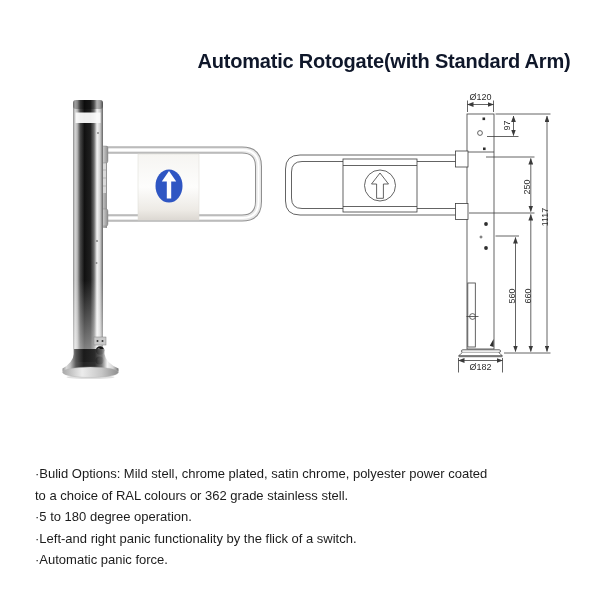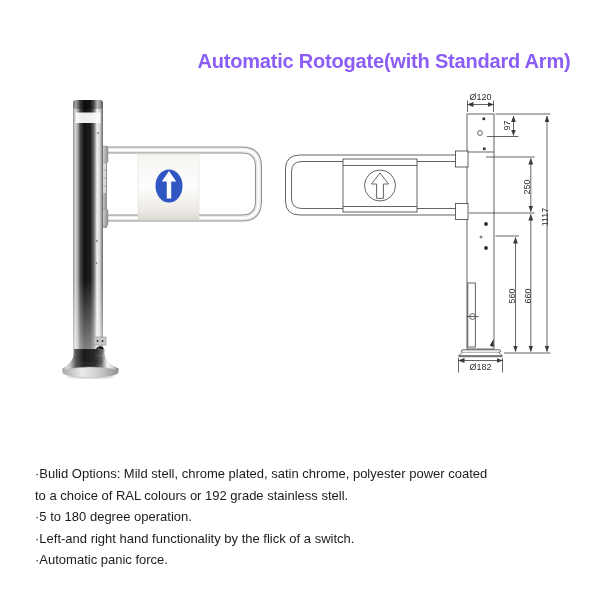--- a/index.html
+++ b/index.html
@@ -1,19 +1,19 @@
 <!DOCTYPE html>
 <html><head>
 <meta charset="utf-8">
 <style>
   html,body{margin:0;padding:0;background:#fff;}
   .page{position:relative;width:600px;height:600px;background:#ffffff;overflow:hidden;
         font-family:"Liberation Sans",sans-serif;}
   .title{position:absolute;left:188px;top:50px;width:392px;margin:0;
-         font-size:20px;font-weight:700;color:#8b5cf6;text-align:center;
+         font-size:20px;font-weight:700;color:#0f172a;text-align:center;
          letter-spacing:-0.2px;white-space:nowrap;}
   .figure{position:absolute;left:0;top:0;width:600px;height:450px;}
   .features{position:absolute;left:35px;top:463px;width:520px;
             font-size:13px;line-height:21.6px;color:#1c1c1c;}
   .dim{font-size:9px;fill:#2e2e2e;stroke:none;font-family:"Liberation Sans",sans-serif;}
 </style>
 </head>
 <body>
 
 <div class="page">
@@ -192,19 +192,19 @@
       <text class="dim" transform="translate(527,187) rotate(-90)" x="0" y="3" text-anchor="middle">250</text>
       <text class="dim" transform="translate(545,217) rotate(-90)" x="0" y="3" text-anchor="middle">1117</text>
       <text class="dim" transform="translate(512,296) rotate(-90)" x="0" y="3" text-anchor="middle">560</text>
       <text class="dim" transform="translate(528,296) rotate(-90)" x="0" y="3" text-anchor="middle">660</text>
       <text class="dim" x="480.5" y="370" text-anchor="middle">Ø182</text>
     </g>
   </svg>
 
   <div class="features">
     <div>·Bulid Options: Mild stell, chrome plated, satin chrome, polyester power coated</div>
-    <div>to a choice of RAL colours or 192 grade stainless stell.</div>
+    <div>to a choice of RAL colours or 362 grade stainless stell.</div>
     <div>·5 to 180 degree operation.</div>
-    <div>·Left-and right hand functionality by the flick of a switch.</div>
+    <div>·Left-and right panic functionality by the flick of a switch.</div>
     <div>·Automatic panic force.</div>
   </div>
 
 </div>
 
 </body></html>

